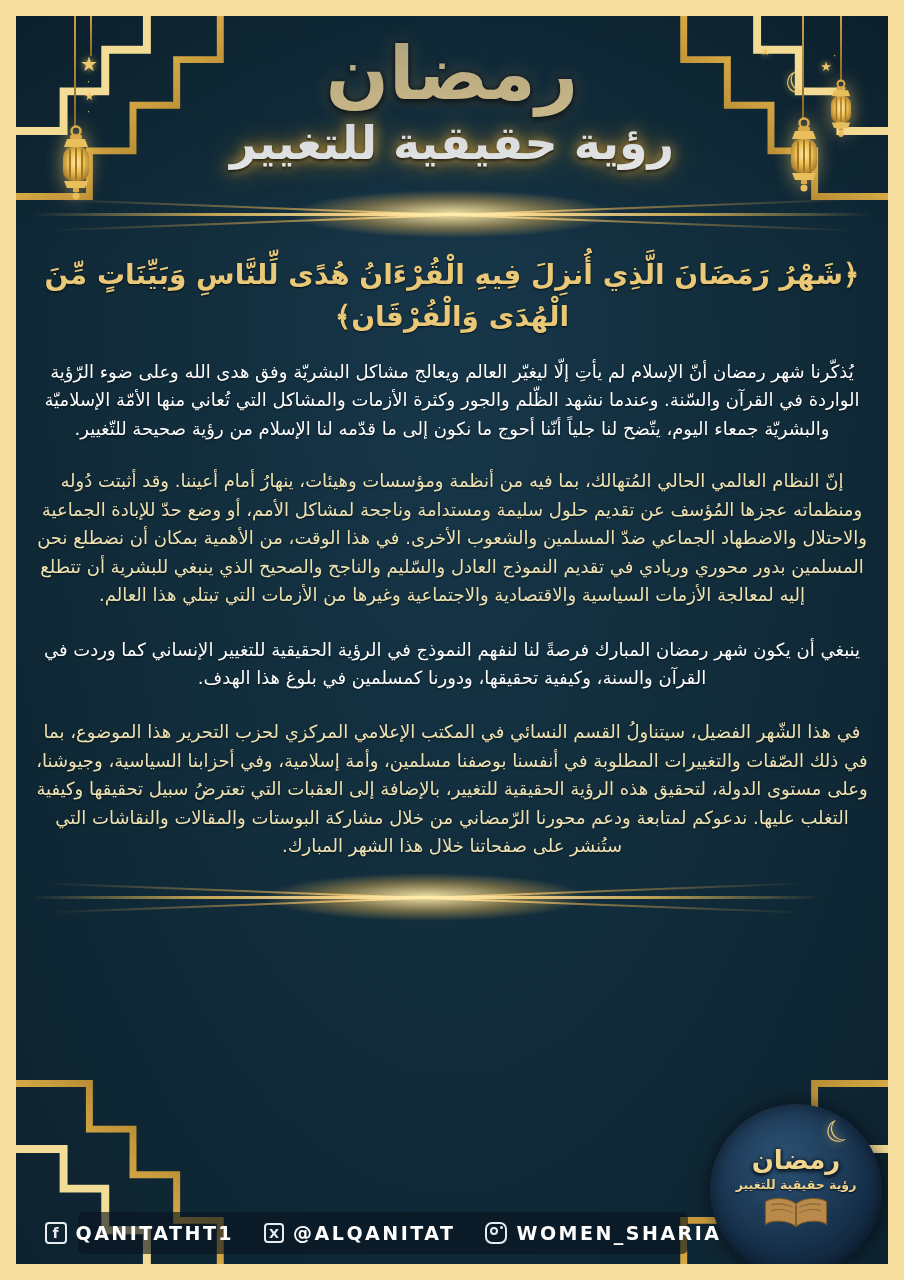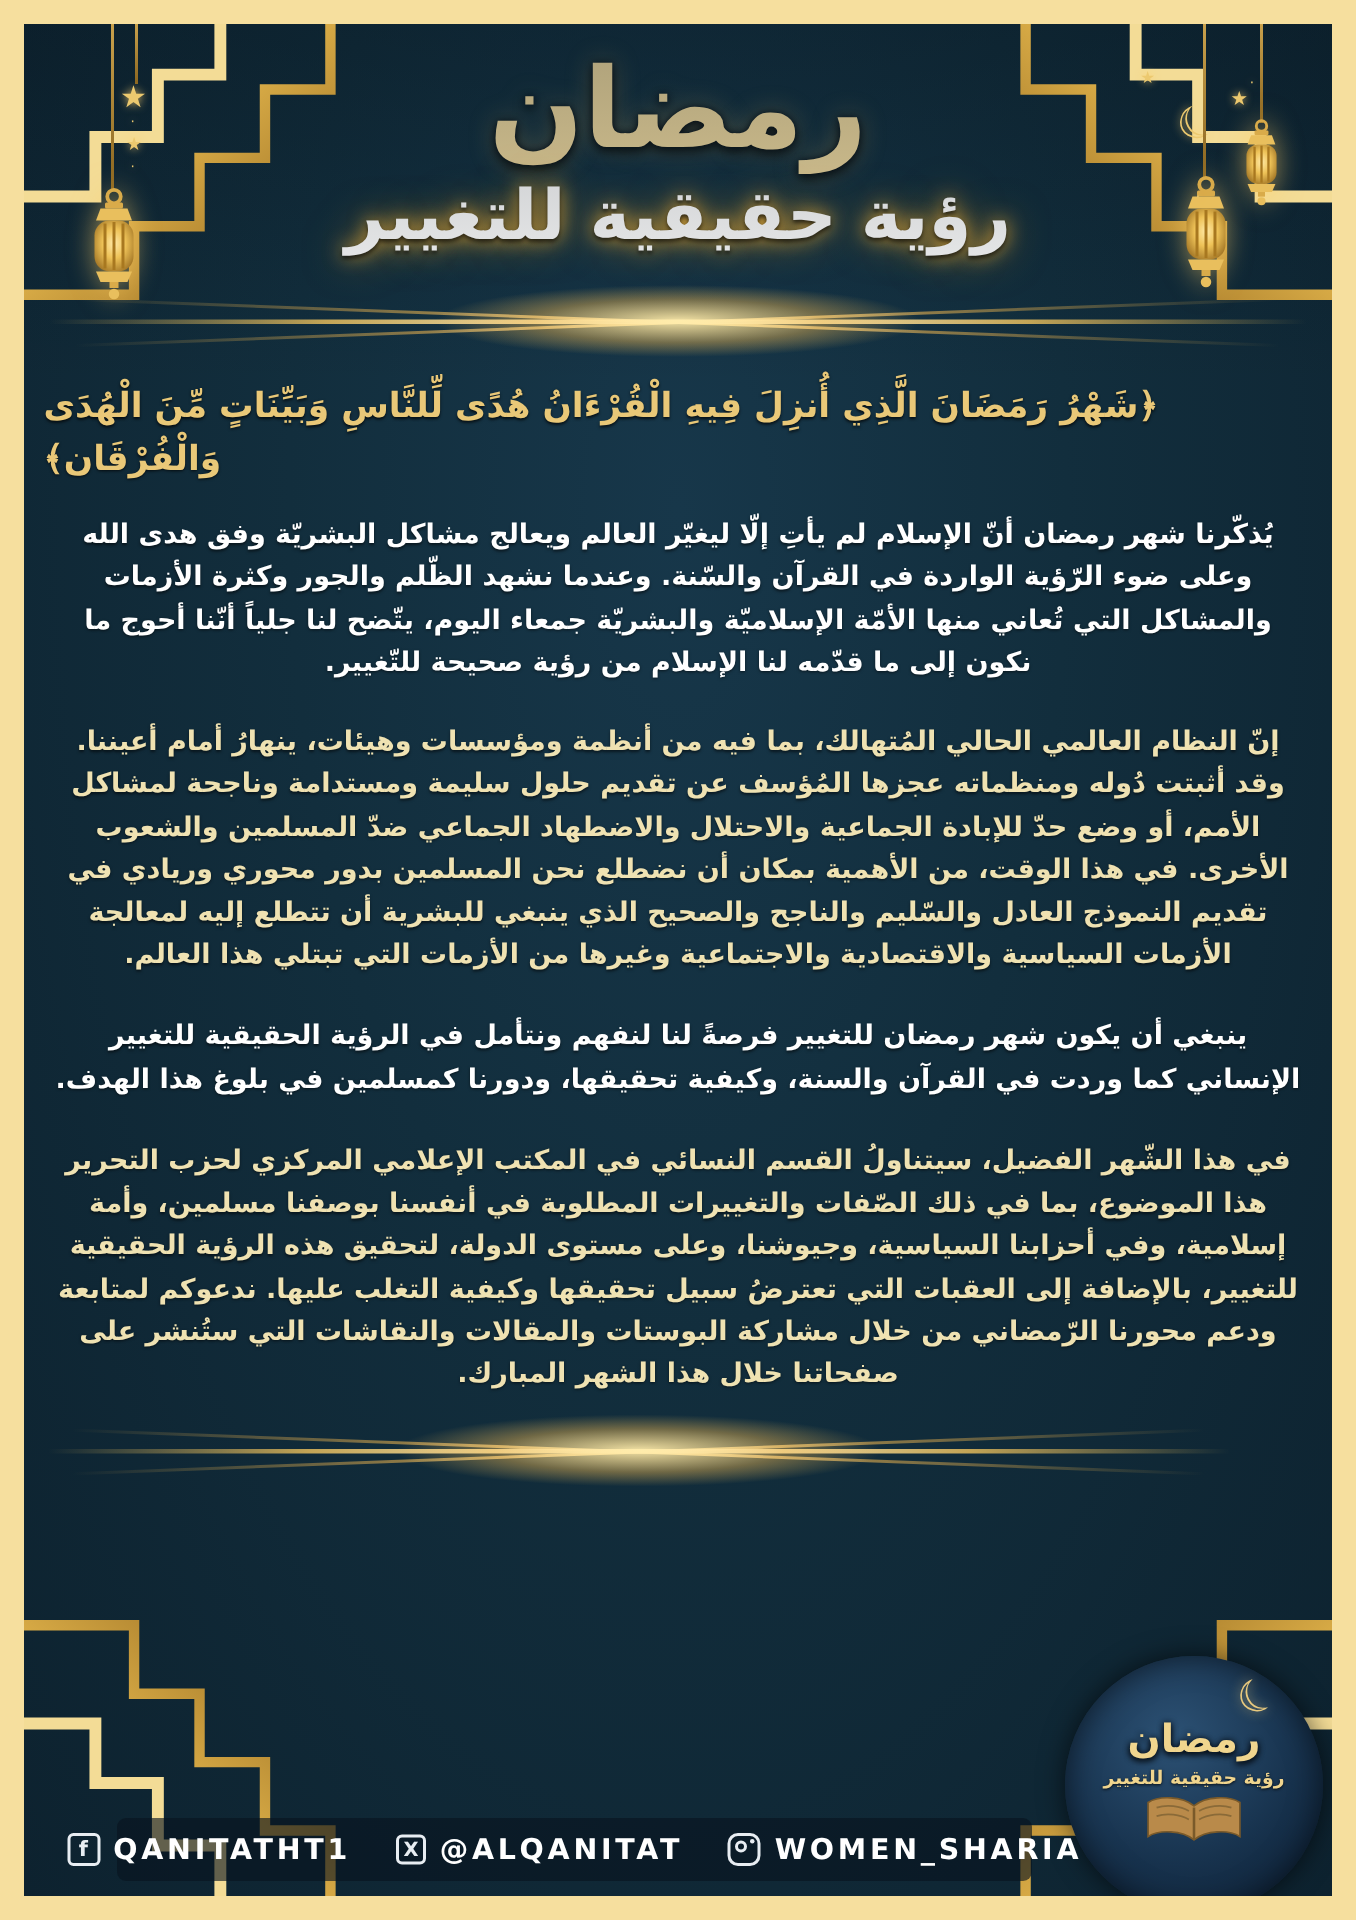--- a/index.html
+++ b/index.html
@@ -38,26 +38,26 @@
   .flare .beam{height:3px;margin-top:-1px;
     background:linear-gradient(90deg,rgba(255,195,70,0) 0%,rgba(255,205,95,.75) 22%,#fff3cf 50%,rgba(255,205,95,.75) 78%,rgba(255,195,70,0) 100%);}
   .flare .beam2{height:2px;transform:rotate(2.2deg);
     background:linear-gradient(90deg,rgba(255,195,70,0) 2%,rgba(244,185,80,.55) 30%,#ffe9b0 50%,rgba(244,185,80,.55) 70%,rgba(255,195,70,0) 98%);}
   .flare .beam3{height:2px;transform:rotate(-2.2deg);
     background:linear-gradient(90deg,rgba(255,195,70,0) 2%,rgba(244,185,80,.55) 30%,#ffe9b0 50%,rgba(244,185,80,.55) 70%,rgba(255,195,70,0) 98%);}
   .flare .glow{position:absolute;left:50%;top:50%;width:430px;height:64px;transform:translate(-50%,-50%);
     background:radial-gradient(ellipse closest-side,rgba(255,236,170,.95) 0%,rgba(255,195,85,.40) 45%,rgba(255,195,85,0) 75%);}
 
   
-  .verse{direction:rtl;text-align:left;max-width:846px;margin:6px auto 0;
-    font-size:23px;font-weight:bold;line-height:1.5;}
+  .verse{direction:rtl;text-align:center;max-width:846px;margin:6px auto 0;
+    font-size:28px;font-weight:bold;line-height:1.5;}
   .verse.gold{color:#e9c878;text-shadow:0 1px 2px rgba(0,0,0,.7);}
   .verse.white{color:#ffffff;text-shadow:0 1px 2px rgba(0,0,0,.7);}
   .para{direction:rtl;text-align:center;max-width:836px;margin:0 auto;
-    font-size:18px;font-weight:bold;line-height:1.58;
+    font-size:18px;font-weight:normal;line-height:1.58;
     text-shadow:0 1px 2px rgba(0,0,0,.55);}
   .para.white{color:#ffffff;}
   .para.gold{color:#efe2b2;}
 
   
   .hashtag-row{position:relative;height:62px;margin-top:2px;}
   .hashtag-box{position:absolute;left:212px;top:0;width:392px;height:58px;
     background:rgba(9,27,40,.85);border-radius:4px;display:flex;align-items:center;justify-content:center;
     box-shadow:0 0 14px rgba(0,0,0,.45);}
   .hashtag-text{direction:rtl;color:#fff;font-size:29px;font-weight:bold;
@@ -186,21 +186,21 @@
       <div class="beam2"></div>
         <div class="beam3"></div>
         <div class="beam"></div>
         <div class="glow"></div>
     </div>
 
     <div class="verse gold" dir="rtl">﴿شَهْرُ رَمَضَانَ الَّذِي أُنزِلَ فِيهِ الْقُرْءَانُ هُدًى لِّلنَّاسِ وَبَيِّنَاتٍ مِّنَ الْهُدَى وَالْفُرْقَان﴾</div>
 
     <div class="para white" dir="rtl" style="margin-top:20px;">يُذكّرنا شهر رمضان أنّ الإسلام لم يأتِ إلّا ليغيّر العالم ويعالج مشاكل البشريّة وفق هدى الله وعلى ضوء الرّؤية الواردة في القرآن والسّنة. وعندما نشهد الظّلم والجور وكثرة الأزمات والمشاكل التي تُعاني منها الأمّة الإسلاميّة والبشريّة جمعاء اليوم، يتّضح لنا جلياً أنّنا أحوج ما نكون إلى ما قدّمه لنا الإسلام من رؤية صحيحة للتّغيير.</div>
     <div class="para gold" dir="rtl" style="margin-top:24px;">إنّ النظام العالمي الحالي المُتهالك، بما فيه من أنظمة ومؤسسات وهيئات، ينهارُ أمام أعيننا. وقد أثبتت دُوله ومنظماته عجزها المُؤسف عن تقديم حلول سليمة ومستدامة وناجحة لمشاكل الأمم، أو وضع حدّ للإبادة الجماعية والاحتلال والاضطهاد الجماعي ضدّ المسلمين والشعوب الأخرى. في هذا الوقت، من الأهمية بمكان أن نضطلع نحن المسلمين بدور محوري وريادي في تقديم النموذج العادل والسّليم والناجح والصحيح الذي ينبغي للبشرية أن تتطلع إليه لمعالجة الأزمات السياسية والاقتصادية والاجتماعية وغيرها من الأزمات التي تبتلي هذا العالم.</div>
-    <div class="para white" dir="rtl" style="margin-top:26px;">ينبغي أن يكون شهر رمضان للتغيير فرصةً لنا لنفهم ونتأمل في الرؤية الحقيقية للتغيير الإنساني كما وردت في القرآن والسنة، وكيفية تحقيقها، ودورنا كمسلمين في بلوغ هذا الهدف.</div>
+    <div class="para white" dir="rtl" style="margin-top:26px;">ينبغي أن يكون شهر رمضان المبارك فرصةً لنا لنفهم النموذج في الرؤية الحقيقية للتغيير الإنساني كما وردت في القرآن والسنة، وكيفية تحقيقها، ودورنا كمسلمين في بلوغ هذا الهدف.</div>
     <div class="para gold" dir="rtl" style="margin-top:26px;">في هذا الشّهر الفضيل، سيتناولُ القسم النسائي في المكتب الإعلامي المركزي لحزب التحرير هذا الموضوع، بما في ذلك الصّفات والتغييرات المطلوبة في أنفسنا بوصفنا مسلمين، وأمة إسلامية، وفي أحزابنا السياسية، وجيوشنا، وعلى مستوى الدولة، لتحقيق هذه الرؤية الحقيقية للتغيير، بالإضافة إلى العقبات التي تعترضُ سبيل تحقيقها وكيفية التغلب عليها. ندعوكم لمتابعة ودعم محورنا الرّمضاني من خلال مشاركة البوستات والمقالات والنقاشات التي ستُنشر على صفحاتنا خلال هذا الشهر المبارك.</div>
 
 
     <div class="flare" style="margin-top:2px;width:820px;">
       <div class="beam2"></div>
         <div class="beam3"></div>
         <div class="beam"></div>
         <div class="glow"></div>
     </div>
 

